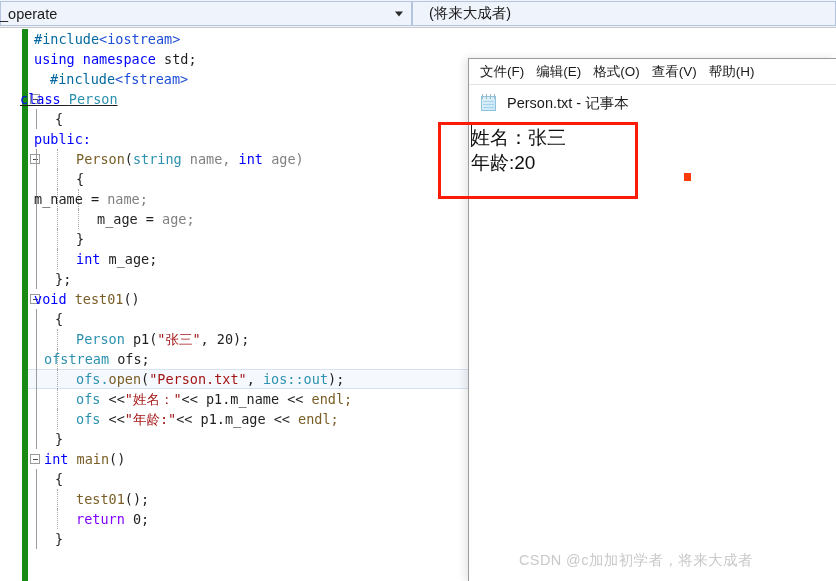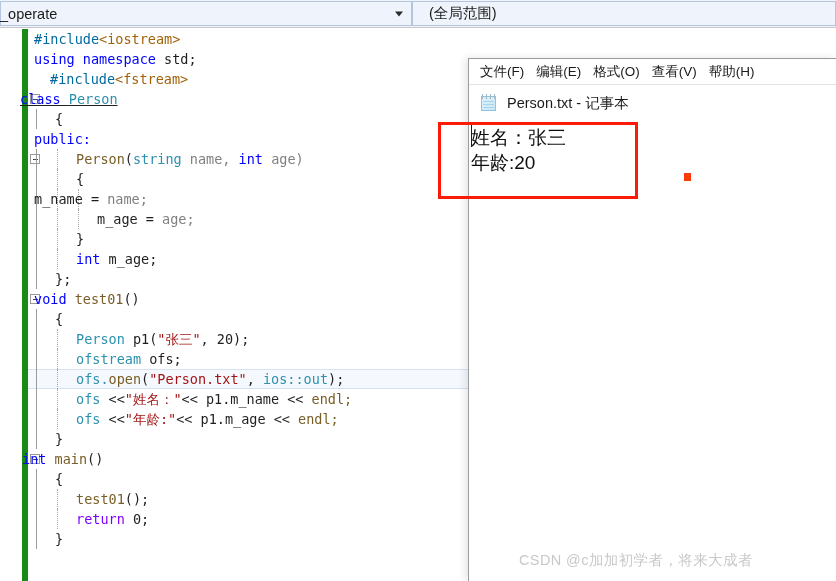--- a/index.html
+++ b/index.html
@@ -139,21 +139,21 @@
     position: absolute;
     top: 0;
     width: 1px; height: 20px;
     border-left: 1px solid #b6b6b6;
   }
   .guide.dotted { border-left: 1px dotted #a8a8a8; }
   .guide.solid  { border-left: 1px solid #9b9b9b; }
 
   
   .t-pre   { color: #0369a1; }              
-  .t-str2  { color: #a16207; }              
+  .t-str2  { color: #1d4ed8; }              
   .t-kw    { color: #0000ff; }              
   .t-type  { color: #2b91af; }              
   .t-id    { color: #1f1f1f; }              
   .t-fn    { color: #795e26; }              
   .t-var   { color: #808080; }              
   .t-str   { color: #a31515; }              
   .t-num   { color: #1f1f1f; }              
   .t-kw2   { color: #8000ff; }              
   .t-punct { color: #1f1f1f; }
 
@@ -281,21 +281,21 @@
 </style>
 </head>
 <body>
 
 <div id="vs-navbar">
   <div class="combo" id="scope-combo-left">
     <span class="combo-text">t_operate</span>
     <span class="combo-arrow"></span>
   </div>
   <div class="combo" id="scope-combo-right">
-    <span class="combo-text">(全局范围)</span>
+    <span class="combo-text">(将来大成者)</span>
   </div>
 </div>
 
 <div id="code-editor">
   <div class="change-bar"></div>
   <div id="code-lines">
       <div class="code-line"><span class="ln-body" style="padding-left: 34px;"><span class="t-pre">#include</span><span class="t-str2">&lt;iostream&gt;</span></span></div>
       <div class="code-line"><span class="ln-body" style="padding-left: 34px;"><span class="t-kw">using namespace </span><span class="t-id">std;</span></span></div>
       <div class="code-line"><span class="ln-body" style="padding-left: 50px;"><span class="t-pre">#include</span><span class="t-str2">&lt;fstream&gt;</span></span></div>
       <div class="code-line"><span class="collapse-box"></span><span class="ln-body" style="padding-left: 20px; text-decoration: underline;"><span class="t-kw">class </span><span class="t-type">Person</span></span></div>
@@ -304,26 +304,26 @@
       <div class="code-line"><span class="collapse-box"></span><span class="guide solid" style="left: 36px;"></span><span class="guide dotted" style="left: 57px;"></span><span class="ln-body" style="padding-left: 76px;"><span class="t-fn">Person</span><span class="t-punct">(</span><span class="t-type">string</span><span class="t-var"> name, </span><span class="t-kw">int</span><span class="t-var"> age)</span></span></div>
       <div class="code-line"><span class="guide solid" style="left: 36px;"></span><span class="guide dotted" style="left: 57px;"></span><span class="ln-body" style="padding-left: 76px;"><span class="t-punct">{</span></span></div>
       <div class="code-line"><span class="guide solid" style="left: 36px;"></span><span class="guide dotted" style="left: 57px;"></span><span class="guide dotted" style="left: 78px;"></span><span class="ln-body" style=""><span class="t-id">m_name </span><span class="t-punct">= </span><span class="t-var">name;</span></span></div>
       <div class="code-line"><span class="guide solid" style="left: 36px;"></span><span class="guide dotted" style="left: 57px;"></span><span class="guide dotted" style="left: 78px;"></span><span class="ln-body" style="padding-left: 97px;"><span class="t-id">m_age </span><span class="t-punct">= </span><span class="t-var">age;</span></span></div>
       <div class="code-line"><span class="guide solid" style="left: 36px;"></span><span class="guide dotted" style="left: 57px;"></span><span class="ln-body" style="padding-left: 76px;"><span class="t-punct">}</span></span></div>
       <div class="code-line"><span class="guide solid" style="left: 36px;"></span><span class="guide dotted" style="left: 57px;"></span><span class="ln-body" style="padding-left: 76px;"><span class="t-kw">int</span><span class="t-id"> m_age;</span></span></div>
       <div class="code-line"><span class="guide solid" style="left: 36px;"></span><span class="ln-body" style="padding-left: 55px;"><span class="t-punct">};</span></span></div>
       <div class="code-line"><span class="collapse-box"></span><span class="ln-body" style=""><span class="t-kw">void </span><span class="t-fn">test01</span><span class="t-punct">()</span></span></div>
       <div class="code-line"><span class="guide solid" style="left: 36px;"></span><span class="ln-body" style="padding-left: 55px;"><span class="t-punct">{</span></span></div>
       <div class="code-line"><span class="guide solid" style="left: 36px;"></span><span class="guide dotted" style="left: 57px;"></span><span class="ln-body" style="padding-left: 76px;"><span class="t-type">Person</span><span class="t-id"> p1(</span><span class="t-str">"张三"</span><span class="t-punct">, </span><span class="t-num">20</span><span class="t-punct">);</span></span></div>
-      <div class="code-line"><span class="guide solid" style="left: 36px;"></span><span class="guide dotted" style="left: 57px;"></span><span class="ln-body" style="padding-left: 76px;"><span class="t-type">ofstream</span><span class="t-id"> ofs;</span></span></div>
+      <div class="code-line"><span class="guide solid" style="left: 36px;"></span><span class="guide dotted" style="left: 57px;"></span><span class="ln-body" style="padding-left: 44px;"><span class="t-type">ofstream</span><span class="t-id"> ofs;</span></span></div>
       <div class="code-line current"><span class="hl"></span><span class="guide solid" style="left: 36px;"></span><span class="guide dotted" style="left: 57px;"></span><span class="ln-body" style="padding-left: 76px;"><span class="t-type">ofs.</span><span class="t-fn">open</span><span class="t-punct">(</span><span class="t-str">"Person.txt"</span><span class="t-punct">, </span><span class="t-type">ios::out</span><span class="t-punct">);</span></span></div>
       <div class="code-line"><span class="guide solid" style="left: 36px;"></span><span class="guide dotted" style="left: 57px;"></span><span class="ln-body" style="padding-left: 76px;"><span class="t-type">ofs </span><span class="t-punct">&lt;&lt;</span><span class="t-str">"姓名："</span><span class="t-punct">&lt;&lt; </span><span class="t-id">p1.m_name </span><span class="t-punct">&lt;&lt; </span><span class="t-fn">endl;</span></span></div>
       <div class="code-line"><span class="guide solid" style="left: 36px;"></span><span class="guide dotted" style="left: 57px;"></span><span class="ln-body" style="padding-left: 76px;"><span class="t-type">ofs </span><span class="t-punct">&lt;&lt;</span><span class="t-str">"年龄:"</span><span class="t-punct">&lt;&lt; </span><span class="t-id">p1.m_age </span><span class="t-punct">&lt;&lt; </span><span class="t-fn">endl;</span></span></div>
       <div class="code-line"><span class="guide solid" style="left: 36px;"></span><span class="ln-body" style="padding-left: 55px;"><span class="t-punct">}</span></span></div>
-      <div class="code-line"><span class="collapse-box"></span><span class="ln-body" style="padding-left: 22px;"><span class="t-kw">int </span><span class="t-fn">main</span><span class="t-punct">()</span></span></div>
+      <div class="code-line"><span class="collapse-box"></span><span class="ln-body" style="padding-left: 44px;"><span class="t-kw">int </span><span class="t-fn">main</span><span class="t-punct">()</span></span></div>
       <div class="code-line"><span class="guide solid" style="left: 36px;"></span><span class="ln-body" style="padding-left: 55px;"><span class="t-punct">{</span></span></div>
       <div class="code-line"><span class="guide solid" style="left: 36px;"></span><span class="guide dotted" style="left: 57px;"></span><span class="ln-body" style="padding-left: 76px;"><span class="t-fn">test01</span><span class="t-punct">();</span></span></div>
       <div class="code-line"><span class="guide solid" style="left: 36px;"></span><span class="guide dotted" style="left: 57px;"></span><span class="ln-body" style="padding-left: 76px;"><span class="t-kw2">return </span><span class="t-num">0;</span></span></div>
       <div class="code-line"><span class="guide solid" style="left: 36px;"></span><span class="ln-body" style="padding-left: 55px;"><span class="t-punct">}</span></span></div>
     </div>
 </div>
 
 <div id="notepad-window">
 
   <div id="notepad-menubar">

